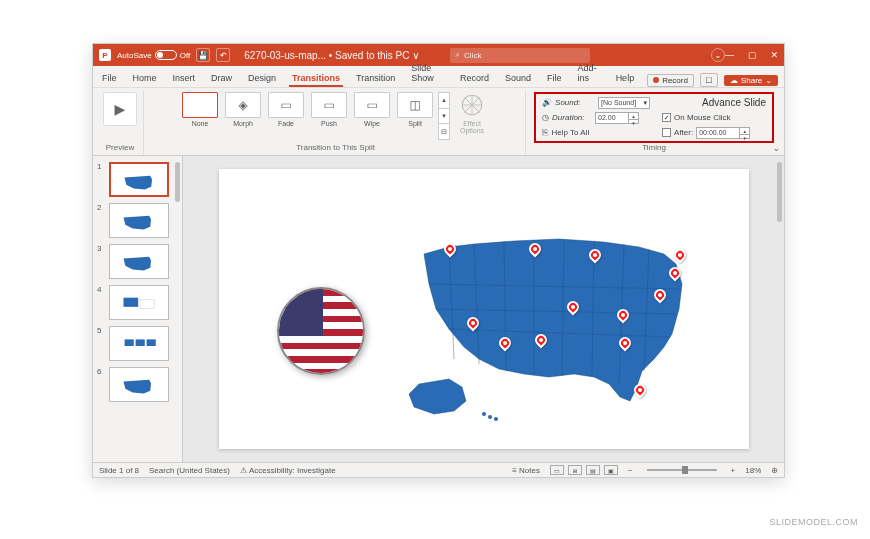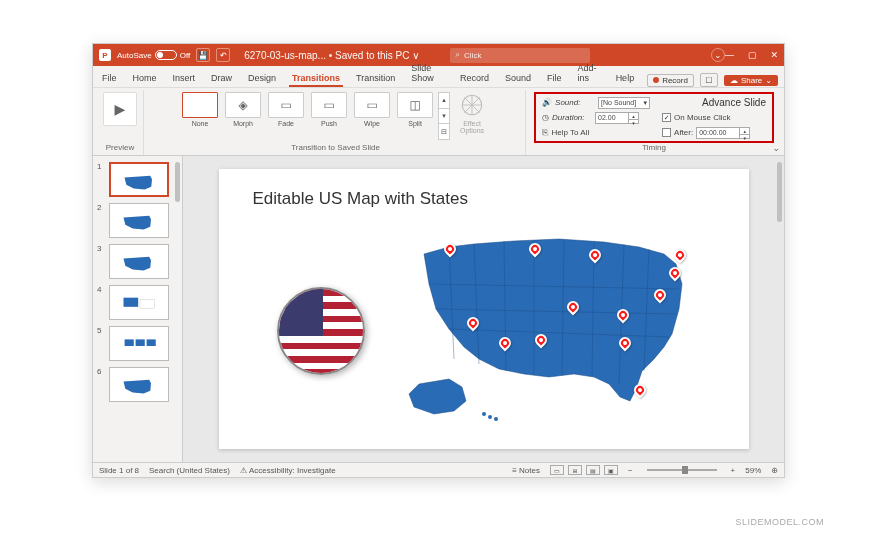--- a/index.html
+++ b/index.html
@@ -68,21 +68,21 @@
 .flag-canton { position: absolute; left: 0; top: 0; width: 44px; height: 47px; background: #3c3b6e; }
 .usmap { position: absolute; left: 175px; top: 60px; width: 330px; height: 200px; }
 .pin { width: 12px; height: 12px; background: #ff1a1a; border: 2px solid #fff; border-radius: 50% 50% 50% 0; transform: rotate(-45deg); position: absolute; box-shadow: 0 1px 2px rgba(0,0,0,0.3); }
 .pin::after { content:""; width:4px;height:4px;background:#fff;border-radius:50%;position:absolute;left:2px;top:2px;}
 .statusbar { height: 15px; background: #f3f2f1; border-top: 1px solid #ccc; display: flex; align-items: center; font-size: 8px; color: #555; padding: 0 6px; gap: 10px; }
 .statusbar .spacer { flex: 1; }
 .view-btns { display: flex; gap: 4px; }
 .view-btn { width: 14px; height: 10px; border: 1px solid #aaa; font-size: 6px; display:flex;align-items:center;justify-content:center;}
 .zoom-slider { width: 70px; height: 2px; background: #aaa; position: relative; margin: 0 4px; }
 .zoom-slider::after { content:""; width:6px;height:8px;background:#888;position:absolute;left:35px;top:-3px;}
-.watermark { position: absolute; right: 46px; bottom: 12px; font-size: 9px; color: #aaa; letter-spacing: 0.5px; }
+.watermark { position: absolute; right: 12px; bottom: 12px; font-size: 9px; color: #aaa; letter-spacing: 0.5px; }
 </style>
 </head>
 <body>
 
 <div class="app-window">
 
   <div class="titlebar">
     <div class="left">
       <div class="pp-icon">P</div>
       <div class="autosave">
@@ -172,21 +172,21 @@
             <div>⊟</div>
           </div>
         <div class="effect-opts">
           <svg class="icon" viewBox="0 0 24 24">
               <circle cx="12" cy="12" r="9" fill="none" stroke="#888" stroke-width="1"></circle>
               <path d="M12 3v18M3 12h18M5 5l14 14M19 5L5 19" stroke="#888" stroke-width="0.8"></path>
             </svg>
           <div style="font-size:7px;text-align:center;line-height:1;">Effect Options</div>
         </div>
       </div>
-      <div class="group-label">Transition to Saved Slide</div>
+      <div class="group-label">Transition to This Split</div>
     </div>
     <div class="ribbon-group last">
       <div class="timing-box">
         <div class="timing-col">
           <div class="timing-row">
             <span>🔊</span>
             <span class="lbl">Sound:</span>
             <div class="select-input">
                 <span>[No Sound]</span>
                 <span>▾</span>
@@ -284,21 +284,20 @@
             <svg class="thumb-map" viewBox="0 0 100 60">
               <path d="M5 15 L75 10 L80 20 L78 40 L60 48 L30 45 L10 35 Z" fill="#2a6bb5"></path>
             </svg>
           </div>
         </div>
     </div>
 
     <div class="canvas-area">
       <div class="canvas-scroll-v"></div>
       <div class="slide">
-        <div class="slide-title">Editable US Map with States</div>
         <div class="flag-badge">
           <div class="flag-stripes"></div>
           <div class="flag-canton"></div>
         </div>
         <svg class="usmap" viewBox="0 0 330 200">
           <path d="M30 25 L55 18 L80 15 L120 12 L165 10 L210 13 L245 18 L270 25 L282 35 L288 55 L285 80 L278 105 L270 118 L260 130 L248 142 L242 160 L236 172 L226 168 L215 155 L200 148 L180 145 L155 148 L130 145 L105 140 L85 130 L70 118 L55 100 L42 80 L35 55 Z" fill="#2a6bb5" stroke="#1a4b85" stroke-width="0.5"></path>
           <g stroke="#1a4b85" stroke-width="0.4" fill="none">
             <path d="M55 18 L60 130"></path>
               <path d="M80 15 L85 135"></path>
               <path d="M110 12 L112 142"></path>
@@ -344,18 +343,18 @@
     <span>≡ <span>Notes</span></span>
     <div class="view-btns">
       <div class="view-btn">▭</div>
       <div class="view-btn">⊞</div>
       <div class="view-btn">▤</div>
       <div class="view-btn">▣</div>
     </div>
     <span>−</span>
     <div class="zoom-slider"></div>
     <span>+</span>
-    <span>59%</span>
+    <span>18%</span>
     <span>⊕</span>
   </div>
 </div>
 
 <div class="watermark">SLIDEMODEL.COM</div>
 
 </body></html>

